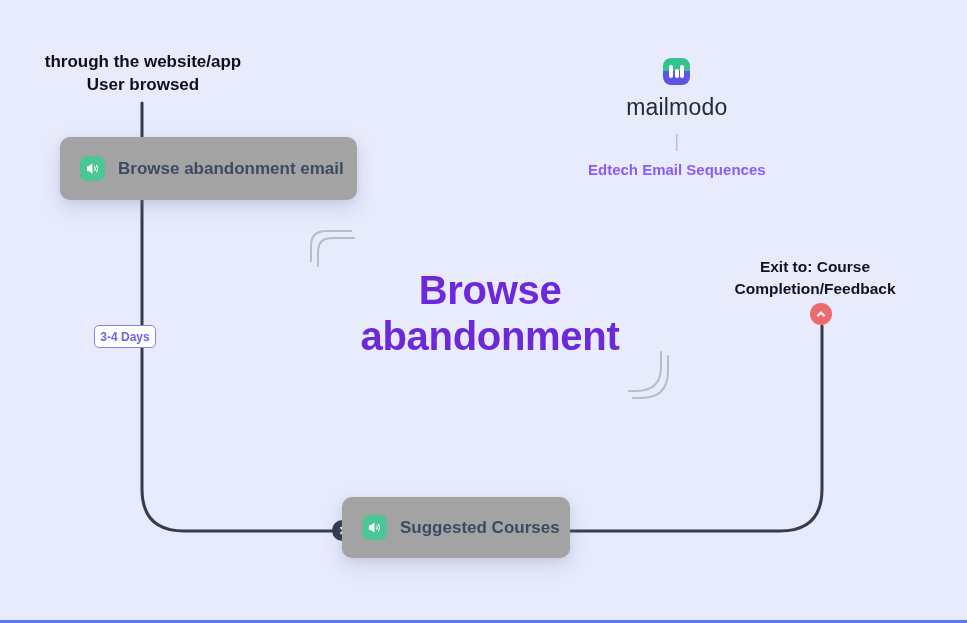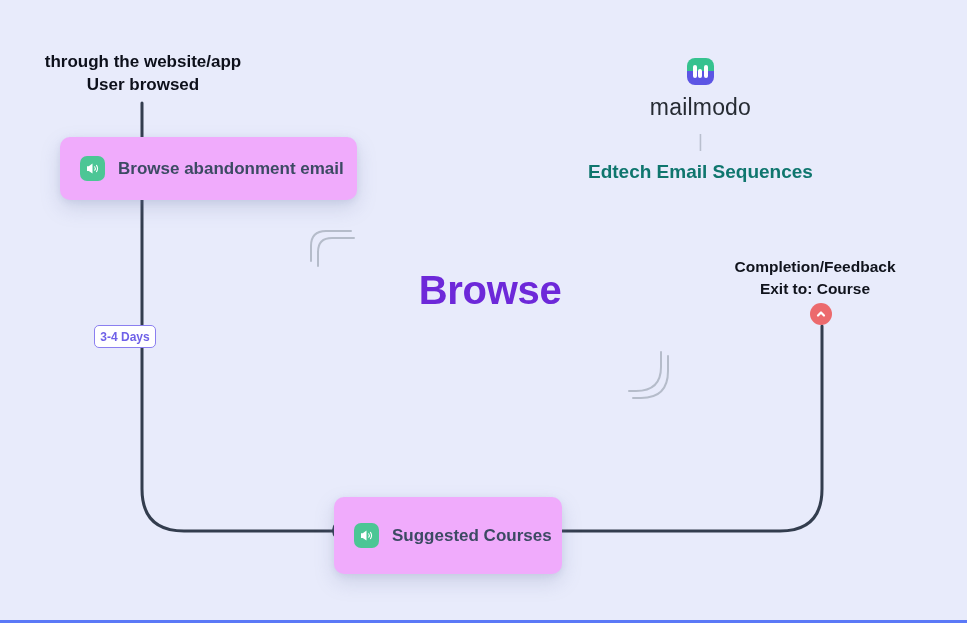--- a/index.html
+++ b/index.html
@@ -30,45 +30,45 @@
     width:27px; height:27px; border-radius:8px;
     background:linear-gradient(180deg,#35c28f 0%,#35c28f 47%,#5c55e4 47%,#5c55e4 100%);
     position:relative; flex:0 0 auto;
   }
   .logo-box i { position:absolute; width:4px; border-radius:2px; background:#fff; }
   .logo-box .b1 { left:6px;  top:7px;  height:13px; }
   .logo-box .b2 { left:11.5px; top:11px; height:9px; }
   .logo-box .b3 { left:17px; top:7px;  height:13px; }
   .brand-name { font-size:23px; font-weight:500; color:#262b33; letter-spacing:.2px; }
   .brand-sep  { font-size:19px; font-weight:300; color:#b9bfce; padding:0 3px; }
-  .brand-subtitle { font-size:19px; font-weight:700; color:#0f766e; }
+  .brand-subtitle { font-size:15px; font-weight:700; color:#8b5cf6; }
 
   
   .flow-title {
     left:280px; top:267px; width:420px;
     text-align:center;
     font-size:40px; font-weight:700; color:#6d28d9;
     line-height:46px; letter-spacing:-.3px;
   }
 
   
   .node-card {
-    background:#f0abfc; border-radius:10px;
+    background:#a3a3a3; border-radius:10px;
     display:flex; align-items:center; gap:13px;
     padding:0 22px 0 20px;
     box-shadow:0 8px 20px rgba(110,120,165,.22), 0 2px 6px rgba(110,120,165,.12);
   }
   .node-card .node-icon {
     width:25px; height:25px; border-radius:7px;
     display:flex; align-items:center; justify-content:center;
     flex:0 0 auto;
   }
   .node-label { font-size:17px; font-weight:700; color:#3c4a63; white-space:nowrap; }
   .card-1 { left:60px;  top:137px; width:297px; height:63px; }
-  .card-2 { left:334px; top:497px; width:228px; height:77px; }
+  .card-2 { left:342px; top:497px; width:228px; height:61px; }
 
   
   .delay-badge {
     left:94px; top:325px; width:62px; height:23px;
     background:#fff; border:1.5px solid #8b7ff0; border-radius:5px;
     display:flex; align-items:center; justify-content:center;
     font-size:12px; font-weight:700; color:#6f61e8;
   }
 
   
@@ -113,38 +113,39 @@
       <i class="b2"></i>
       <i class="b3"></i>
   </span>
   <span class="brand-name">mailmodo</span>
   <span class="brand-sep">|</span>
   <span class="brand-subtitle">Edtech Email Sequences</span>
 </div>
 
 <div class="abs flow-title">
   <div>Browse</div>
+  <div>abandonment</div>
 </div>
 
 <div class="abs node-card card-1">
   <span class="node-icon" style="background:#4cc695">
     <svg width="15" height="15" viewBox="0 0 24 24">
       <path d="M12 4 L6 8.2 H3.2 v7.6 H6 l6 4.2 z" fill="#fff"></path>
       <path d="M15.5 9.2 q2.2 2.8 0 5.6" stroke="#fff" fill="none" stroke-width="1.7" stroke-linecap="round"></path>
       <path d="M18.4 7 q3.4 5 0 10" stroke="#fff" fill="none" stroke-width="1.7" stroke-linecap="round"></path>
     </svg>
   </span>
   <span class="node-label">Browse abandonment email</span>
 </div>
 
 <div class="abs delay-badge">3-4 Days</div>
 
 <div class="abs exit-heading">
+  <div>Exit to: Course</div>
   <div>Completion/Feedback</div>
-  <div>Exit to: Course</div>
 </div>
 
 <div class="abs dot exit-dot">
   <svg width="12" height="12" viewBox="0 0 12 12">
     <polyline points="3,7.5 6,4.5 9,7.5" fill="none" stroke="#fff" stroke-width="2.2" stroke-linecap="round" stroke-linejoin="round"></polyline>
   </svg>
 </div>
 
 <div class="abs dot next-dot">
   <svg width="11" height="11" viewBox="0 0 12 12">

